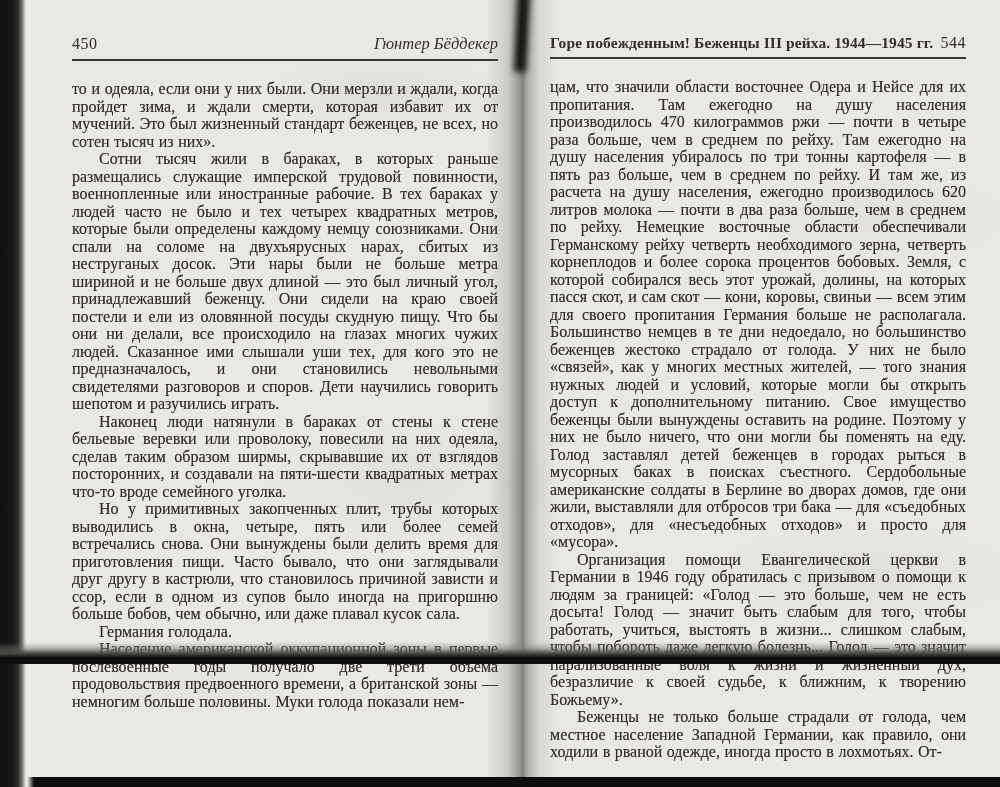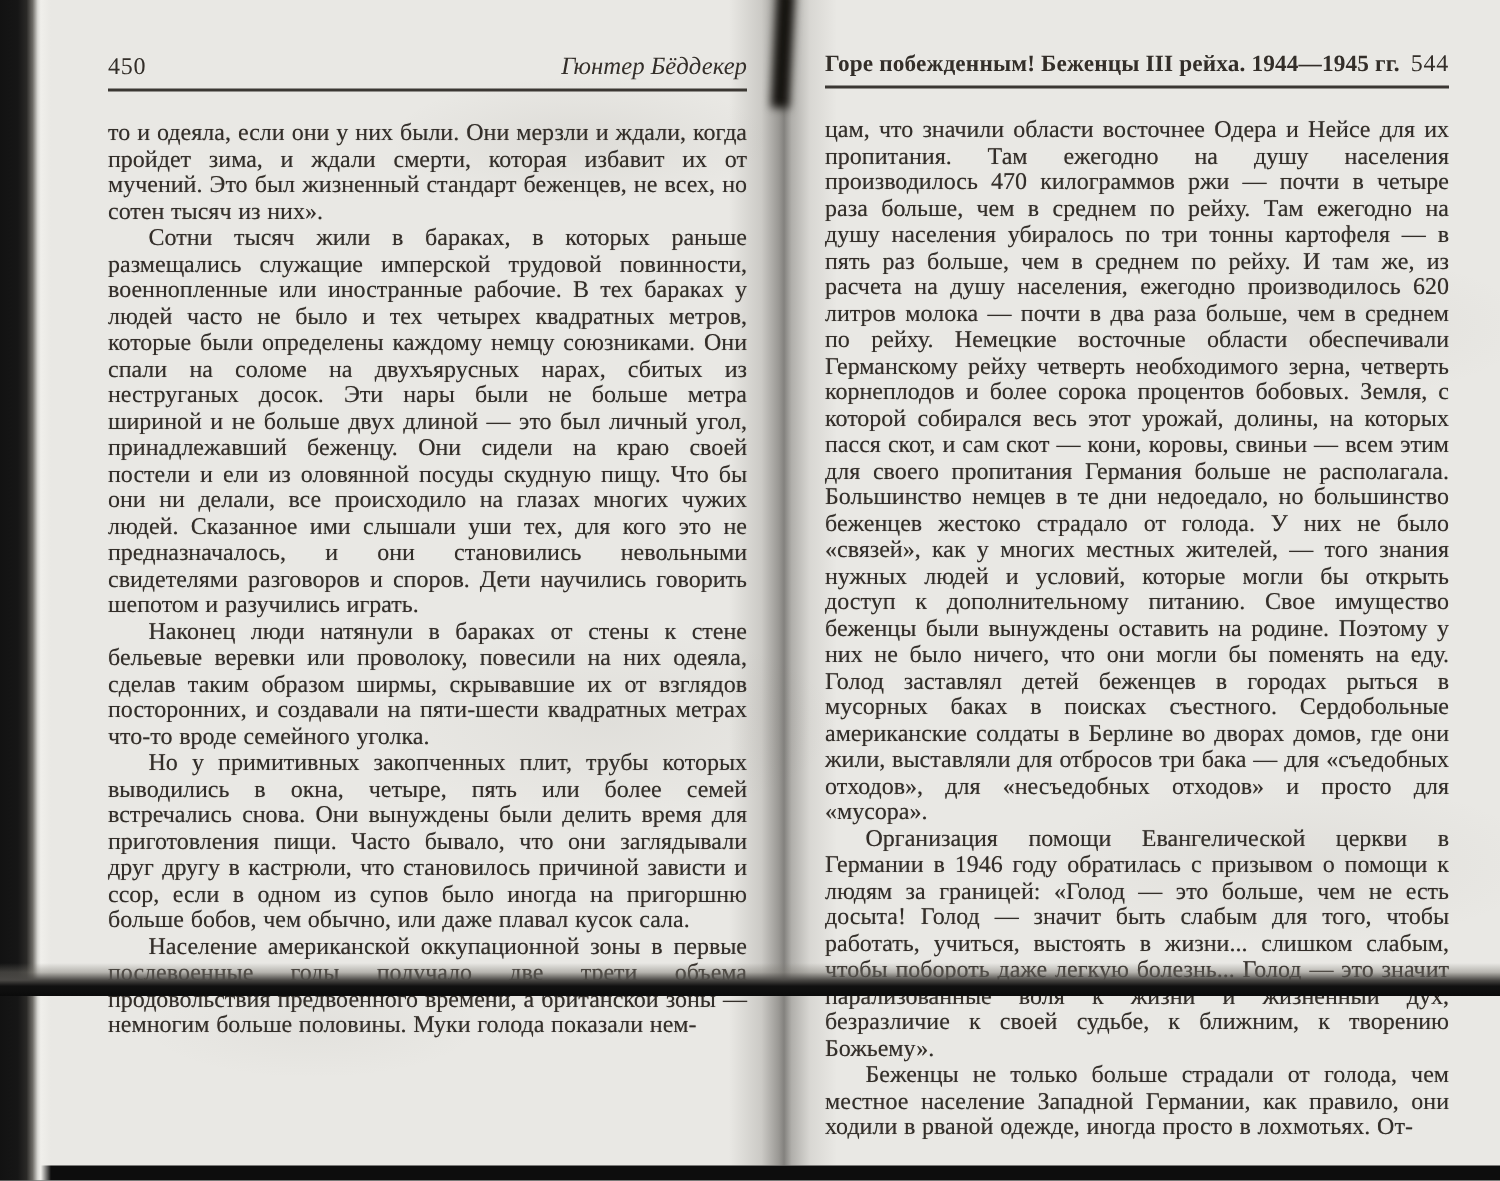--- a/index.html
+++ b/index.html
@@ -87,20 +87,21 @@
     <div class="running-row">
       <span class="pagenum">450</span>
       <span class="runhead-italic">Гюнтер Бёддекер</span>
     </div>
     <hr class="rule">
     <div class="page-body">
         <p>то и одеяла, если они у них были. Они мерзли и ждали, когда пройдет зима, и ждали смерти, которая избавит их от мучений. Это был жизненный стандарт беженцев, не всех, но сотен тысяч из них».</p>
         <p class="indent">Сотни тысяч жили в бараках, в которых раньше размещались служащие имперской трудовой повинности, военнопленные или иностранные рабочие. В тех бараках у людей часто не было и тех четырех квадратных метров, которые были определены каждому немцу союзниками. Они спали на соломе на двухъярусных нарах, сбитых из неструганых досок. Эти нары были не больше метра шириной и не больше двух длиной — это был личный угол, принадлежавший беженцу. Они сидели на краю своей постели и ели из оловянной посуды скудную пищу. Что бы они ни делали, все происходило на глазах многих чужих людей. Сказанное ими слышали уши тех, для кого это не предназначалось, и они становились невольными свидетелями разговоров и споров. Дети научились говорить шепотом и разучились играть.</p>
         <p class="indent">Наконец люди натянули в бараках от стены к стене бельевые веревки или проволоку, повесили на них одеяла, сделав таким образом ширмы, скрывавшие их от взглядов посторонних, и создавали на пяти-шести квадратных метрах что-то вроде семейного уголка.</p>
         <p class="indent">Но у примитивных закопченных плит, трубы которых выводились в окна, четыре, пять или более семей встречались снова. Они вынуждены были делить время для приготовления пищи. Часто бывало, что они заглядывали друг другу в кастрюли, что становилось причиной зависти и ссор, если в одном из супов было иногда на пригоршню больше бобов, чем обычно, или даже плавал кусок сала.</p>
+        <p class="indent">Германия голодала.</p>
         <p class="indent">Население американской оккупационной зоны в первые послевоенные годы получало две трети объема продовольствия предвоенного времени, а британской зоны — немногим больше половины. Муки голода показали нем-</p>
       </div>
   </div>
 
   <div class="column column-right">
     <div class="running-row">
       <span class="runhead-bold">Горе побежденным! Беженцы III рейха. 1944—1945 гг.</span>
       <span class="pagenum">544</span>
     </div>
     <hr class="rule">

